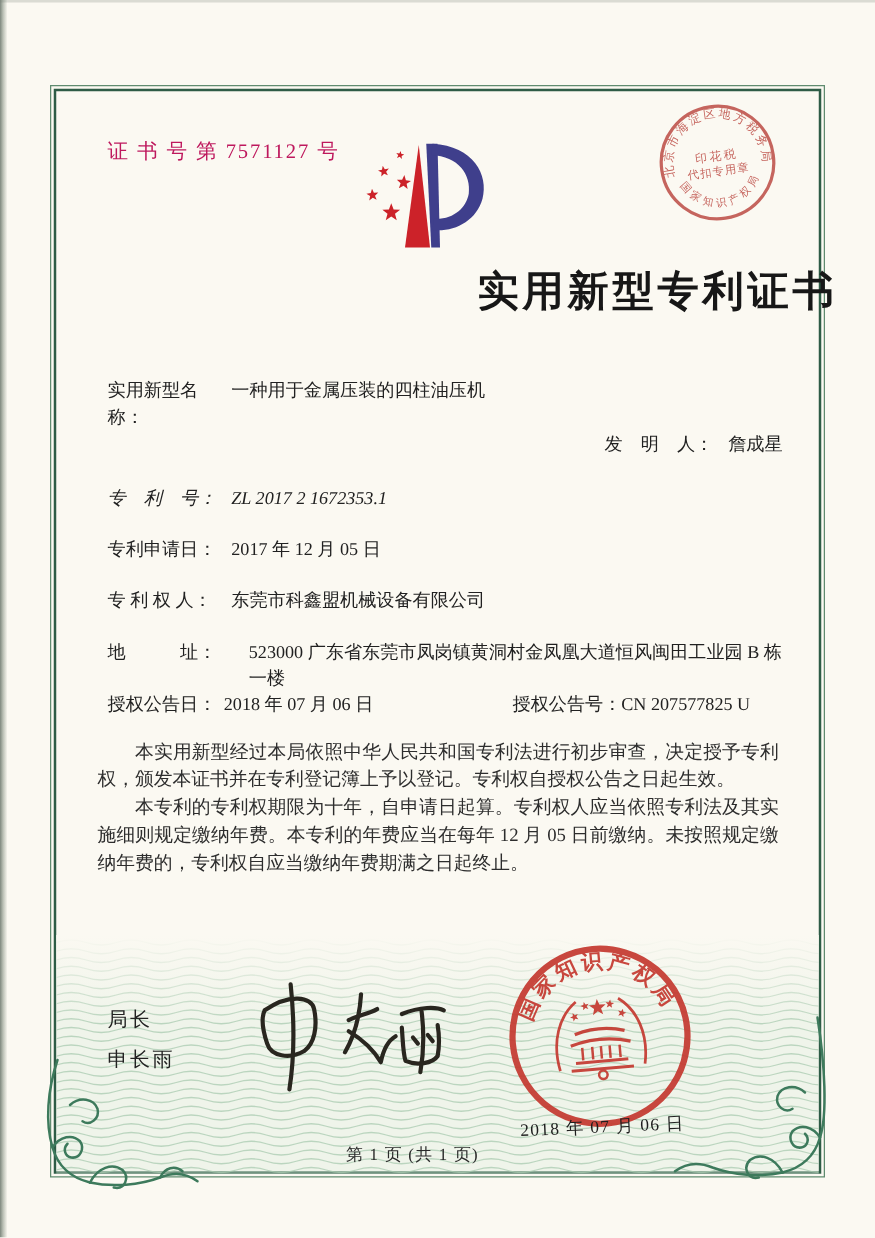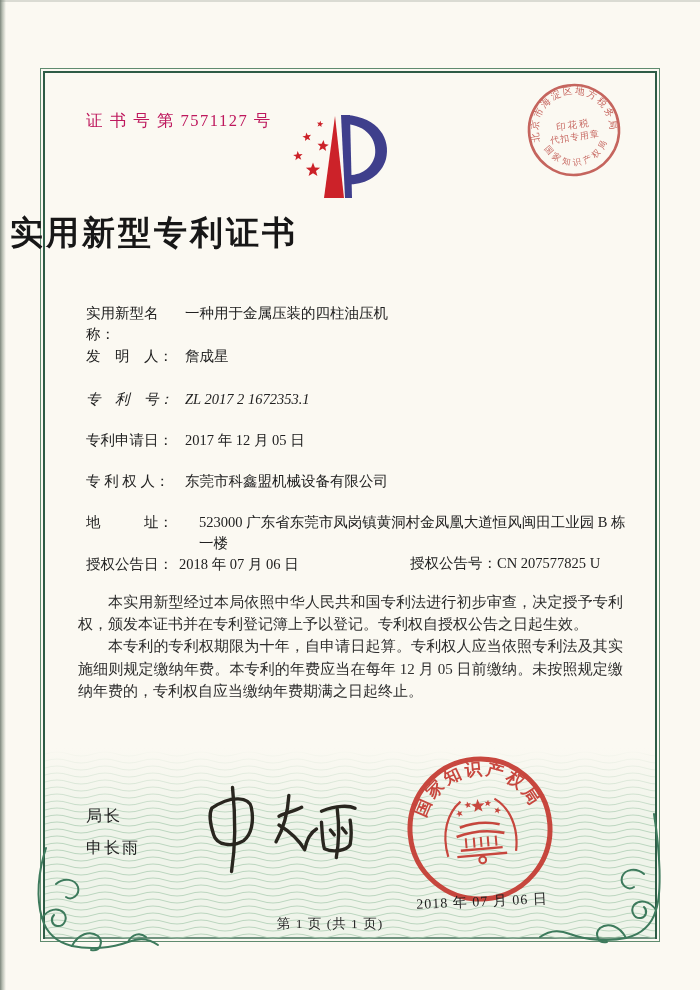--- a/index.html
+++ b/index.html
@@ -17,30 +17,30 @@
   
   #frame{left:40px;top:68px;width:620px;height:874px;border:1px solid #5f8b6f;box-sizing:border-box;}
   #frame-inner{position:absolute;left:2px;top:2px;right:2px;bottom:2px;border:2.5px solid #2e5c46;}
   
   #wave-wrap{left:45px;top:748px;width:610px;height:191px;overflow:hidden;
     background:rgba(222,236,221,.38);}
   #wave-svg path{stroke:#a9cbb0;stroke-width:1;fill:none;opacity:.75;}
   #wave-fade{left:45px;top:748px;width:610px;height:70px;
     background:linear-gradient(to bottom,#fbf9f2 0,rgba(251,249,242,0) 100%);}
   #cert-number{left:86px;top:110px;font-size:16.5px;letter-spacing:1.5px;color:#be185d;}
-  #title{left:10px;top:211px;width:660px;text-align:left;font-size:33px;font-weight:600;
+  #title{left:10px;top:211px;width:660px;text-align:right;font-size:33px;font-weight:600;
     letter-spacing:3px;color:#171717;}
   
   #logo{left:284px;top:100px;width:110px;height:102px;}
   
   .field-row{left:86px;width:540px;display:flex;font-size:14.5px;line-height:21px;color:#212121;}
   .field-label{width:93px;flex:0 0 93px;}
   .field-value{margin-left:6px;}
   #row-name{top:303px;}
-  #row-inventor{top:346px;}
+  #row-inventor{top:346px;justify-content:flex-end;}
   #row-patno{top:389px;font-style:italic;}
   #row-appdate{top:430px;}
   #row-patentee{top:471px;}
   #row-address{top:512px;}
   #row-address .field-value{width:436px;margin-left:20px;}
   #row-grant{top:554px;}
   #grant-no-pair{left:410px;top:554px;font-size:14.5px;color:#212121;}
   
   #paragraphs{left:78px;top:591px;width:545px;font-size:15px;line-height:22.2px;
     text-align:justify;color:#2d2d2d;}

